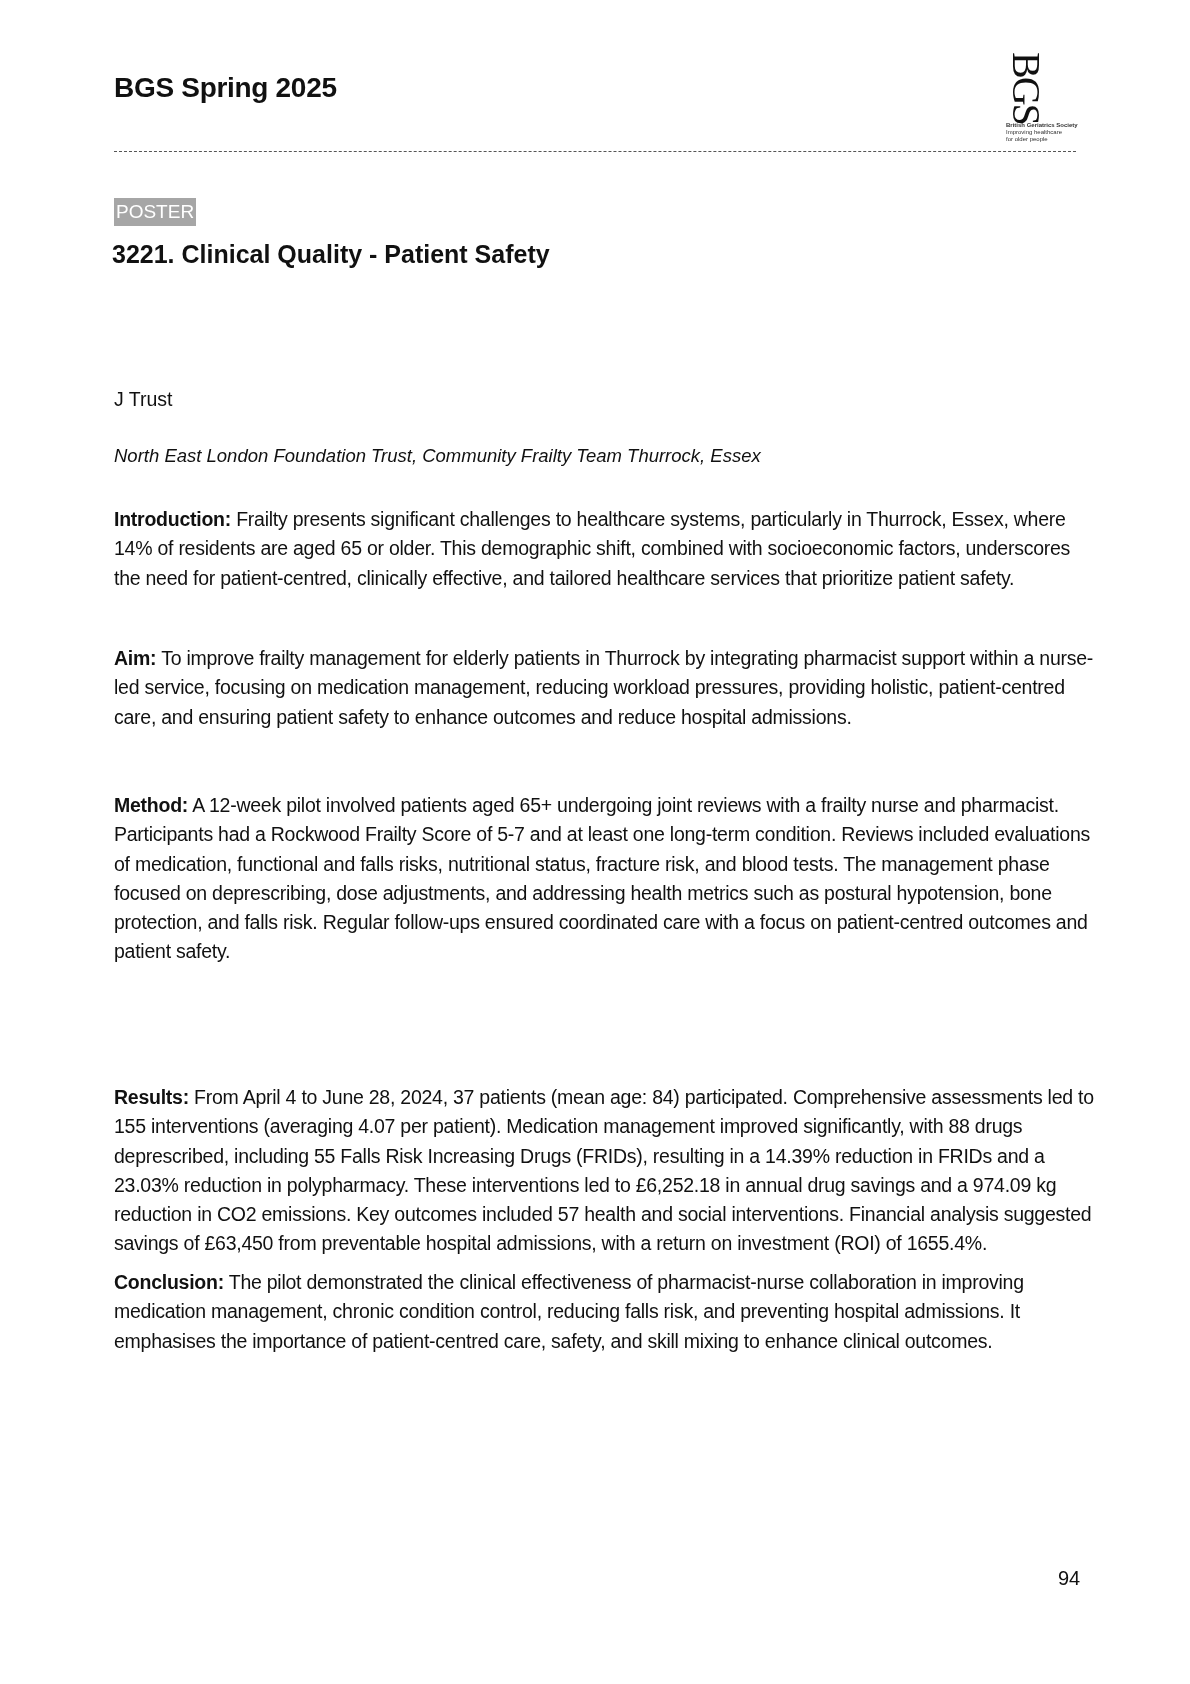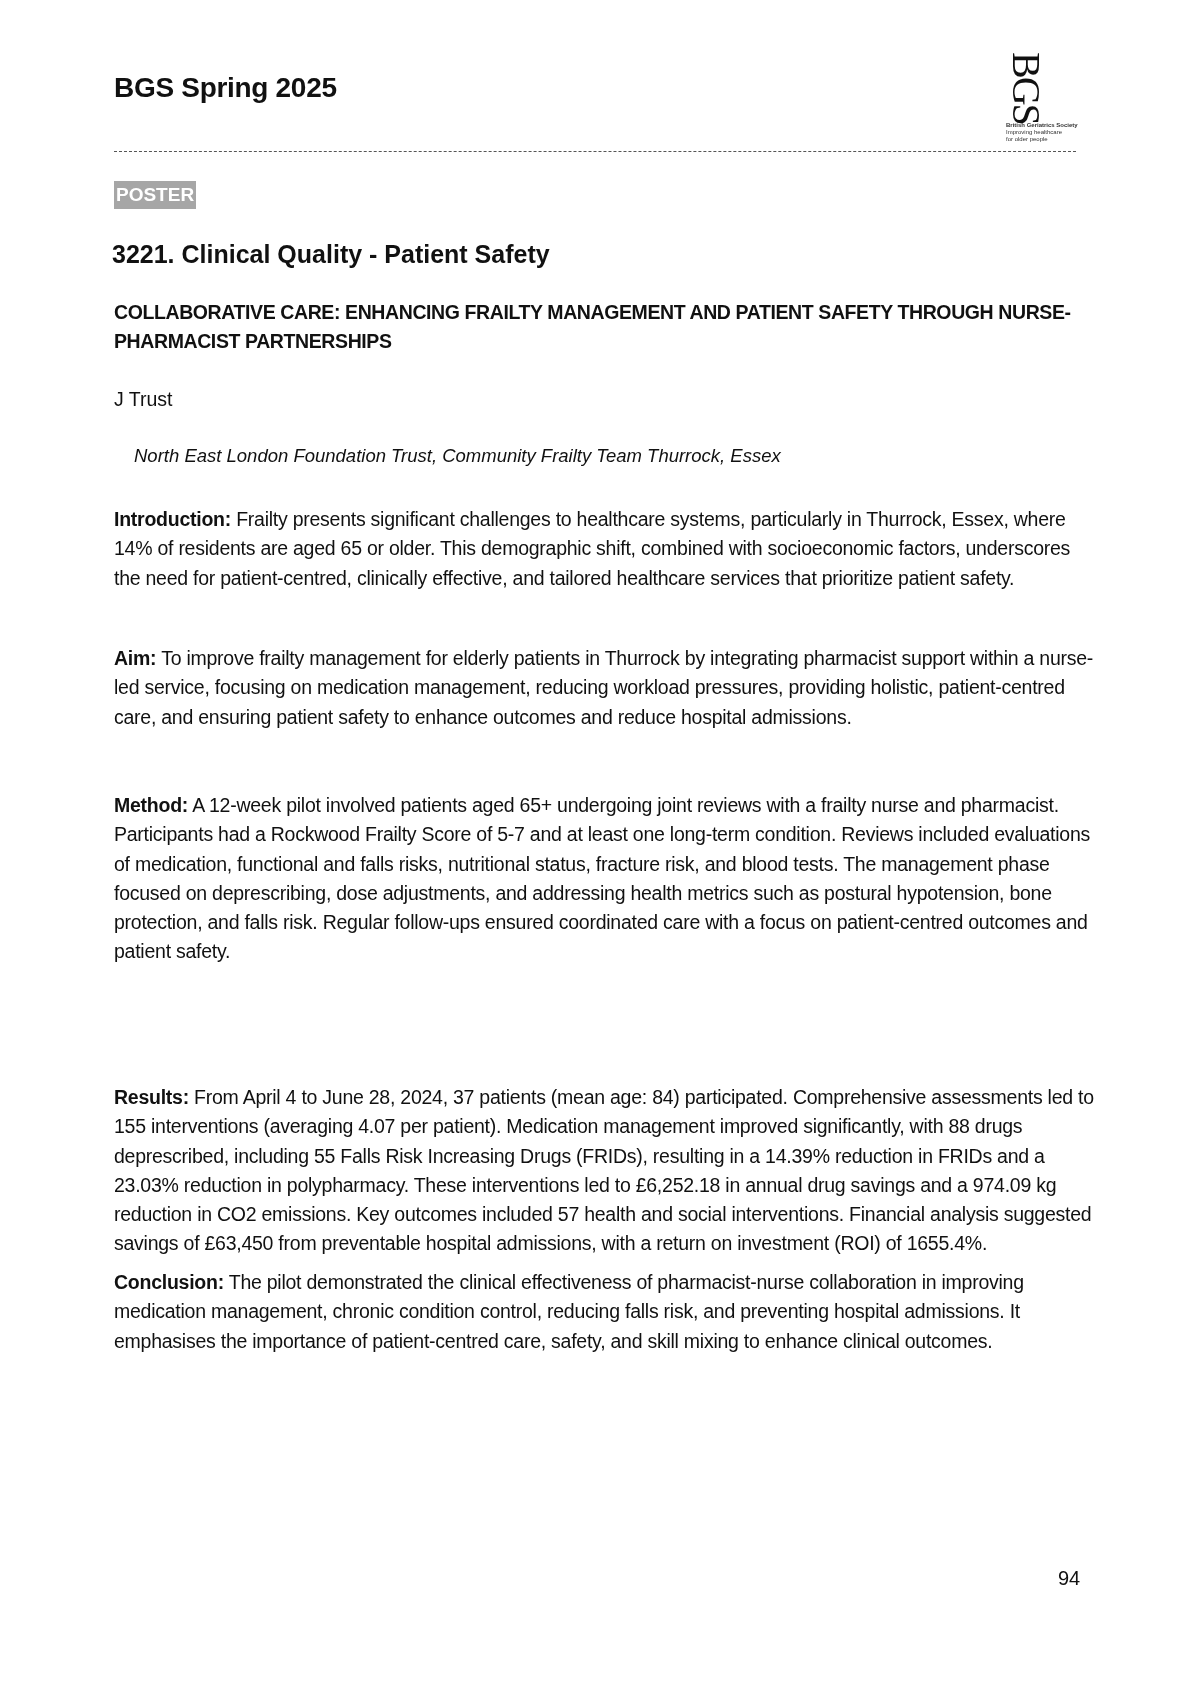--- a/index.html
+++ b/index.html
@@ -4,25 +4,25 @@
 <style>
   html, body { margin:0; padding:0; background:#ffffff; }
   body { width:1190px; height:1684px; position:relative; font-family:"Liberation Sans", sans-serif; color:#111; }
   .page { position:absolute; left:0; top:0; width:942px; height:1684px; }
   .header-title { position:absolute; left:114px; top:72px; font-size:28px; font-weight:bold; letter-spacing:-0.3px; }
   .logo { position:absolute; left:1000px; top:52px; width:90px; height:92px; }
   .logo-mark { position:absolute; left:6px; top:0; font-family:"Liberation Serif", serif; font-size:40px; transform-origin:left top; transform: rotate(90deg) translate(0,-40px); letter-spacing:-2px; white-space:nowrap; line-height:40px; }
   .logo-text { position:absolute; left:6px; top:70px; font-size:6px; line-height:7px; color:#333; white-space:nowrap; }
   .logo-text .bold { font-weight:bold; }
   .rule { position:absolute; left:114px; top:151px; width:962px; border-top:1px dashed #555; }
-  .poster-badge { position:absolute; left:114px; top:181px; background:#a6a6a6; color:#fff; font-weight:bold; font-size:19px; padding:1px 2px; line-height:26px;text-align:center; }
+  .poster-badge { position:absolute; left:114px; top:198px; background:#a6a6a6; color:#fff; font-weight:normal; font-size:19px; padding:1px 2px; line-height:26px;text-align:center; }
   .section-heading { position:absolute; left:112px; top:240px; font-size:25px; font-weight:bold; }
   .abstract-title { position:absolute; left:114px; top:298px; width:980px; font-size:19.5px; font-weight:bold; line-height:29px; letter-spacing:-0.4px; }
   .author { position:absolute; left:114px; top:388px; font-size:19.5px; }
-  .affiliation { position:absolute; left:114px; top:445px; font-size:18.5px; font-style:italic;margin-left:20px; }
+  .affiliation { position:absolute; left:114px; top:445px; font-size:18.5px; font-style:italic; }
   .para { position:absolute; left:114px; width:980px; font-size:19.5px; line-height:29.3px; letter-spacing:-0.25px; }
   .para b { font-weight:bold; }
   .page-number { position:absolute; left:1058px; top:1567px; font-size:20px; }
 </style>
 </head>
 <body>
 
 <div class="page">
   <div class="header-title">BGS Spring 2025</div>
 
@@ -34,21 +34,20 @@
       <div>for older people</div>
     </div>
   </div>
 
   <div class="rule"></div>
 
   <div class="poster-badge">POSTER</div>
 
   <div class="section-heading">3221. Clinical Quality - Patient Safety</div>
 
-  <div class="abstract-title">COLLABORATIVE CARE: ENHANCING FRAILTY MANAGEMENT AND PATIENT SAFETY THROUGH NURSE-PHARMACIST PARTNERSHIPS</div>
 
   <div class="author">J Trust</div>
 
   <div class="affiliation">North East London Foundation Trust, Community Frailty Team Thurrock, Essex</div>
 
   <div class="para" style="top:497px;margin-top:8px;">
     <b>Introduction:</b><span> Frailty presents significant challenges to healthcare systems, particularly in Thurrock, Essex, where 14% of residents are aged 65 or older. This demographic shift, combined with socioeconomic factors, underscores the need for patient-centred, clinically effective, and tailored healthcare services that prioritize patient safety.</span>
   </div>
 
   <div class="para" style="top:644px;">

